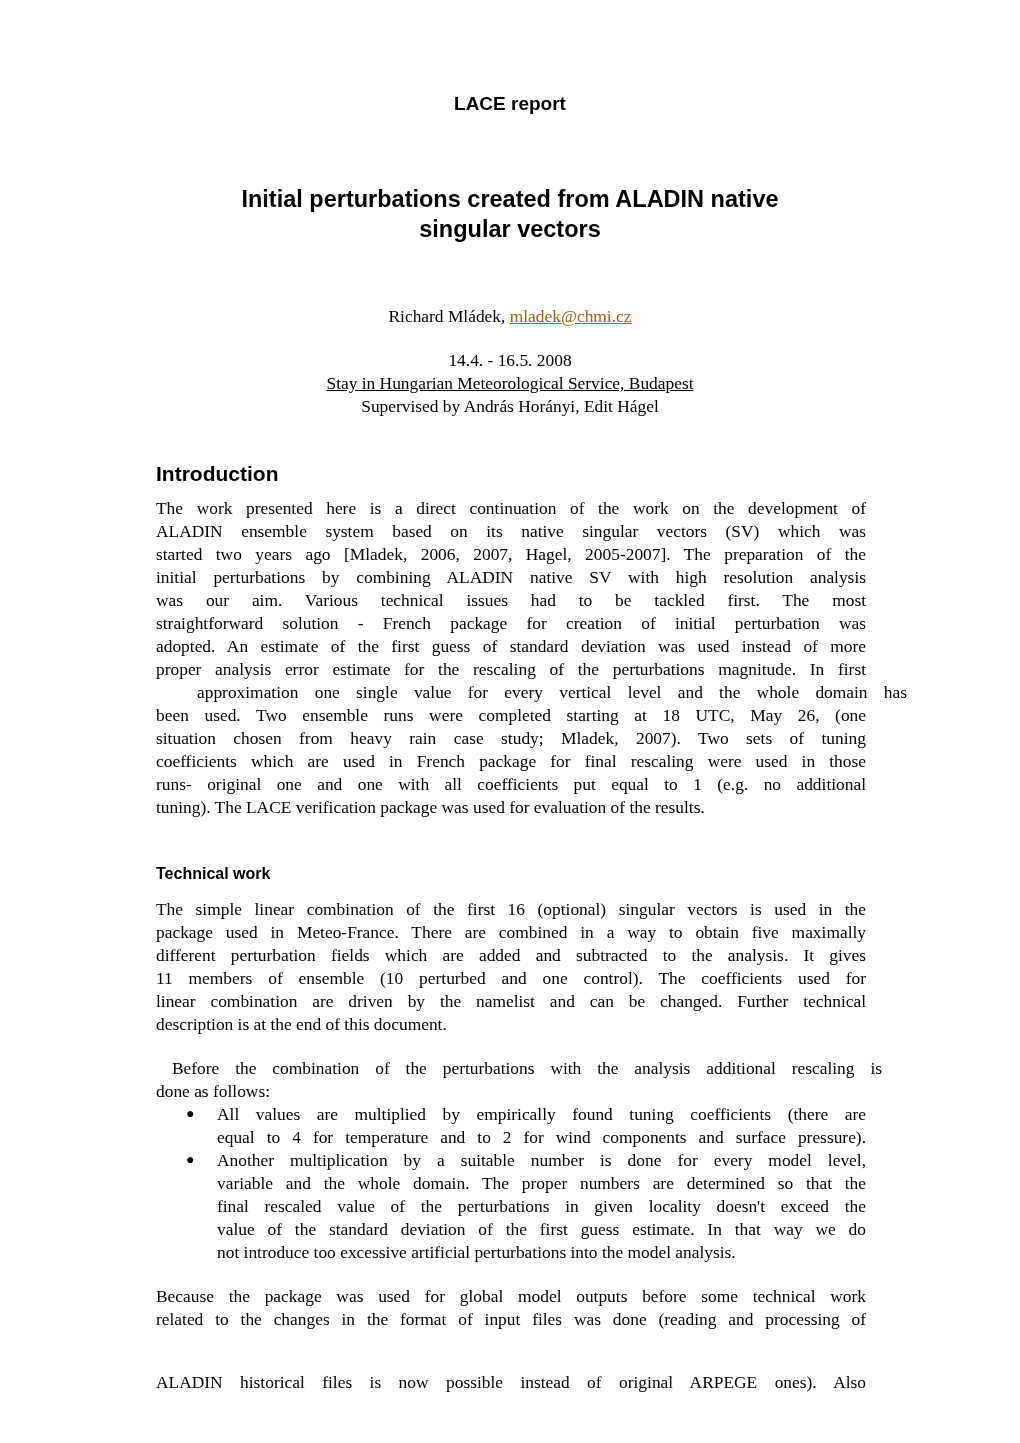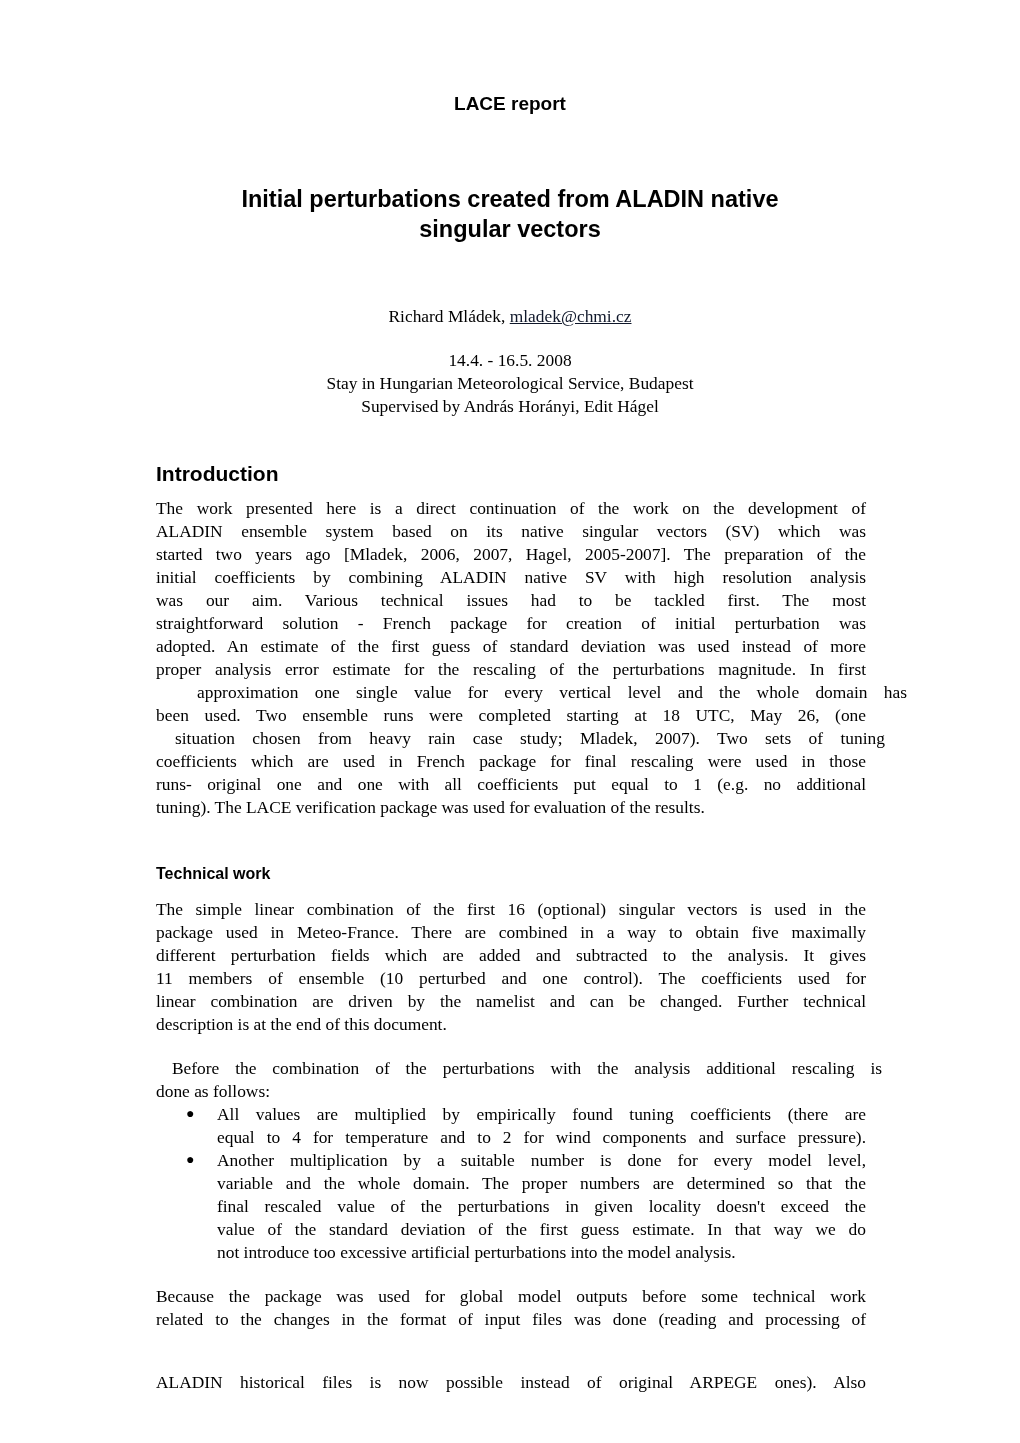--- a/index.html
+++ b/index.html
@@ -5,51 +5,51 @@
   html, body { margin:0; padding:0; background:#ffffff; }
   body { width:1020px; height:1443px; position:relative; overflow:hidden; }
   .sans { font-family:"Liberation Sans", sans-serif; font-weight:bold; color:#000; }
   .serif { font-family:"Liberation Serif", serif; color:#000; font-size:17.4px; }
   .center { position:absolute; left:0; width:1020px; text-align:center; white-space:nowrap; }
   .line { position:absolute; left:156px; width:710px; height:22px; line-height:22px; white-space:nowrap; }
   .just { text-align:justify; text-align-last:justify; }
   .left { text-align:left; }
   .bline { position:absolute; left:217px; width:649px; height:22px; line-height:22px; white-space:nowrap; }
   .bullet { position:absolute; left:186px; width:16px; height:16px; line-height:22px; font-size:14px; }
-  a.email { color:#0f172a; text-decoration:underline; }
+  a.email { color:#a16207; text-decoration:underline; }
 </style>
 </head>
 <body>
 
 <div class="center sans" style="top:93px; font-size:19px;">LACE report</div>
 
 <div class="center sans" style="top:184px; font-size:23.5px; line-height:30px;">Initial perturbations created from ALADIN native</div>
 <div class="center sans" style="top:214px; font-size:23.5px; line-height:30px;">singular vectors</div>
 
 <div class="center serif" style="top:305px; line-height:22px;">
   <span>Richard Mládek, </span><a class="email">mladek@chmi.cz</a>
 </div>
 
 <div class="center serif" style="top:349px; line-height:22px;">14.4. - 16.5. 2008</div>
-<div class="center serif" style="top:372px; line-height:22px;">Stay in Hungarian Meteorological Service, Budapest</div>
+<div class="center serif" style="top:372px; line-height:22px;text-decoration:underline;">Stay in Hungarian Meteorological Service, Budapest</div>
 <div class="center serif" style="top:395px; line-height:22px;">Supervised by András Horányi, Edit Hágel</div>
 
 <div class="sans" style="position:absolute; left:156px; top:460px; font-size:21px; line-height:28px;">Introduction</div>
 <div>
   <div class="serif line just" style="top:497px;">The work presented here is a direct continuation of the work on the development of</div>
   <div class="serif line just" style="top:520px;">ALADIN ensemble system based on its native singular vectors (SV) which was</div>
   <div class="serif line just" style="top:543px;">started two years ago [Mladek, 2006, 2007, Hagel, 2005-2007]. The preparation of the</div>
-  <div class="serif line just" style="top:566px;">initial coefficients by combining ALADIN native SV with high resolution analysis</div>
+  <div class="serif line just" style="top:566px;">initial perturbations by combining ALADIN native SV with high resolution analysis</div>
   <div class="serif line just" style="top:589px;">was our aim. Various technical issues had to be tackled first. The most</div>
   <div class="serif line just" style="top:612px;">straightforward solution - French package for creation of initial perturbation was</div>
   <div class="serif line just" style="top:635px;">adopted. An estimate of the first guess of standard deviation was used instead of more</div>
   <div class="serif line just" style="top:658px;">proper analysis error estimate for the rescaling of the perturbations magnitude. In first</div>
   <div class="serif line just" style="top:681px;margin-left:41px;">approximation one single value for every vertical level and the whole domain has</div>
   <div class="serif line just" style="top:704px;">been used. Two ensemble runs were completed  starting at 18 UTC, May 26, (one</div>
-  <div class="serif line just" style="top:727px;margin-left:19px;">situation chosen from  heavy rain case study; Mladek, 2007). Two sets of tuning</div>
+  <div class="serif line just" style="top:727px;">situation chosen from  heavy rain case study; Mladek, 2007). Two sets of tuning</div>
   <div class="serif line just" style="top:750px;">coefficients which are used in French package for final rescaling were used in those</div>
   <div class="serif line just" style="top:773px;">runs- original one and one with all coefficients  put equal to 1 (e.g. no additional</div>
   <div class="serif line left" style="top:796px;">tuning). The LACE verification package was used for evaluation of the results.</div>
 </div>
 
 <div class="sans" style="position:absolute; left:156px; top:860px; font-size:16px; line-height:28px;">Technical work</div>
 <div>
   <div class="serif line just" style="top:898px;">The simple linear combination of the first 16 (optional) singular vectors is used in the</div>
   <div class="serif line just" style="top:921px;">package used in Meteo-France. There are combined in a way to obtain five maximally</div>
   <div class="serif line just" style="top:944px;">different  perturbation fields which are added and subtracted to the analysis. It gives</div>

